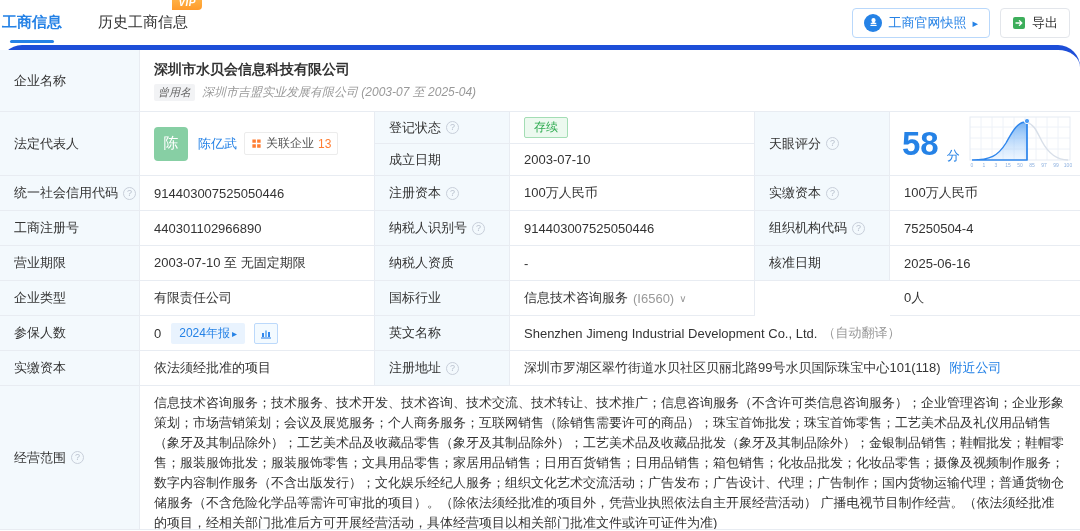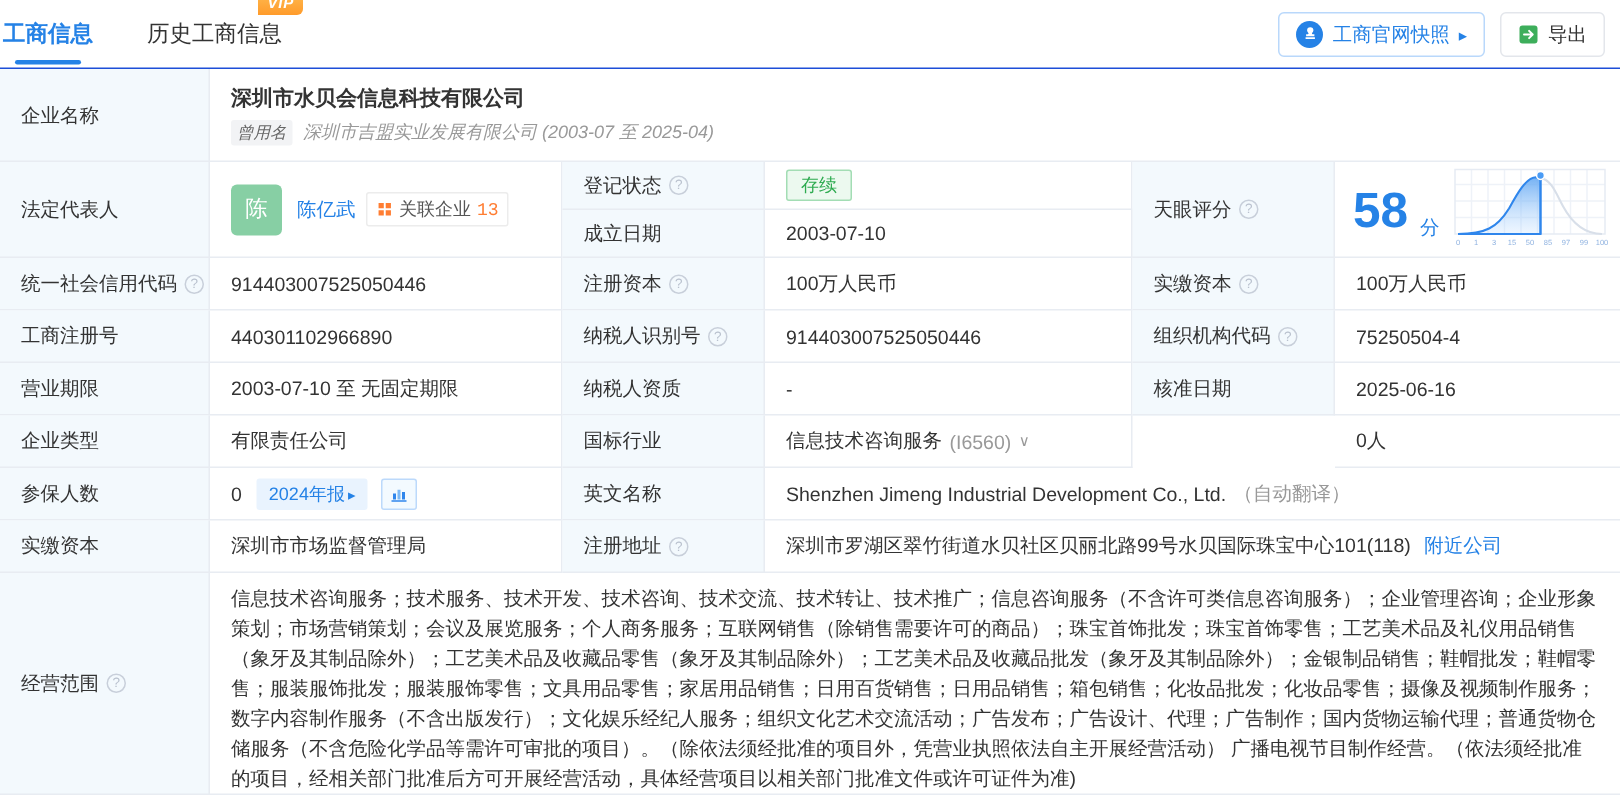--- a/index.html
+++ b/index.html
@@ -16,37 +16,37 @@
   .btns { margin-left: auto; display: flex; gap: 10px; }
   .btn { display: inline-flex; align-items: center; gap: 6px; border-radius: 4px; background: #fff; font-size: 13px; padding: 5px 11px; cursor: pointer; }
   .btn-snapshot { border: 1px solid #b9d8fb; color: #2582e6; }
   .btn-snapshot .arrow::after { content: "▸"; font-size: 11px; color: #2582e6; }
   .btn-export { border: 1px solid #e3e6eb; color: #333; }
   .stamp { width: 18px; height: 18px; border-radius: 50%; background: #2582e6; display: inline-flex; align-items: center; justify-content: center; flex: none; }
   
   .info-table { display: grid; width: 1080px; height: 485px;
     grid-template-columns: 140px 235px 135px 245px 135px 190px;
     grid-template-rows: 62px 32px 32px 35px 35px 35px 35px 35px 35px 1fr;
-    border-top: 1px solid #1d4ed8; font-size: 13px; }
+    border-top: 5px solid #1d4ed8; font-size: 13px; border-radius: 22px; }
   .cell { border-right: 1px solid #e8ecf2; border-bottom: 1px solid #e8ecf2; padding: 0 14px; display: flex; align-items: center; overflow: hidden; white-space: nowrap; }
   .cell.edge { border-right: none; }
   .lbl { background: #f3f9fd; color: #333; }
   .q { width: 13px; height: 13px; border: 1px solid #c8cfda; border-radius: 50%; color: #b9c1ce; font-size: 9px; line-height: 11px; display: inline-flex; align-items: center; justify-content: center; margin-left: 5px; flex: none; cursor: pointer; }
   .q::after { content: "?"; }
   
   .company-cell { flex-direction: column; align-items: flex-start; justify-content: center; }
   .company-name { font-size: 14px; font-weight: bold; color: #333; }
   .former-line { display: flex; align-items: center; gap: 7px; margin-top: 5px; font-style: italic; }
   .former-badge { background: #f2f3f5; color: #666; font-size: 11px; padding: 1px 4px; border-radius: 2px; }
   .former-text { color: #999; font-size: 12px; }
   
   .avatar { width: 34px; height: 34px; border-radius: 4px; background: #87cfa4; color: #fff; font-size: 15px; display: inline-flex; align-items: center; justify-content: center; flex: none; }
   .rep-name { color: #2582e6; margin: 0 7px 0 10px; cursor: pointer; }
   .rel-badge { display: inline-flex; align-items: center; gap: 4px; border: 1px solid #ececec; border-radius: 2px; padding: 2px 6px; font-size: 12px; color: #555; cursor: pointer; }
-  .rel-count { color: #ff7d32; font-family: Liberation Mono, monospace; }
+  .rel-count { color: #ff7d32; }
   .status-badge { color: #2eab50; background: #ecf9ef; border: 1px solid #a3ddb4; font-size: 12px; padding: 1px 9px; border-radius: 2px; }
   
   .score-cell { padding: 0 6px 0 12px; gap: 8px; text-align: right; }
   .score-num { font-size: 33px; font-weight: bold; color: #2582e6; line-height: 1; }
   .score-unit { font-size: 13px; color: #2582e6; align-self: flex-end; margin-bottom: 10px; }
   .curve-box { flex: none; }
   
   .gray { color: #999; margin-left: 5px; }
   .chev-down { color: #999; font-size: 10px; margin-left: 5px; cursor: pointer; }
   .chev-down::after { content: "∨"; }
@@ -219,21 +219,21 @@
         </svg>
     </span>
   </div>
   <div class="cell lbl" style="grid-area:8/3">英文名称</div>
   <div class="cell edge" style="grid-area:8/4/9/7">
     <span>Shenzhen Jimeng Industrial Development Co., Ltd.</span>
     <span class="gray">（自动翻译）</span>
   </div>
 
   <div class="cell lbl" style="grid-area:9/1">实缴资本</div>
-  <div class="cell" style="grid-area:9/2">深圳市市场监督管理局</div>
+  <div class="cell" style="grid-area:9/2">依法须经批准的项目</div>
   <div class="cell lbl" style="grid-area:9/3">
     <span>注册地址</span>
       <span class="q"></span>
   </div>
   <div class="cell edge" style="grid-area:9/4/10/7">
     <span>深圳市罗湖区翠竹街道水贝社区贝丽北路99号水贝国际珠宝中心101(118)</span>
     <span class="blue-link">附近公司</span>
   </div>
 
   <div class="cell lbl" style="grid-area:10/1">

